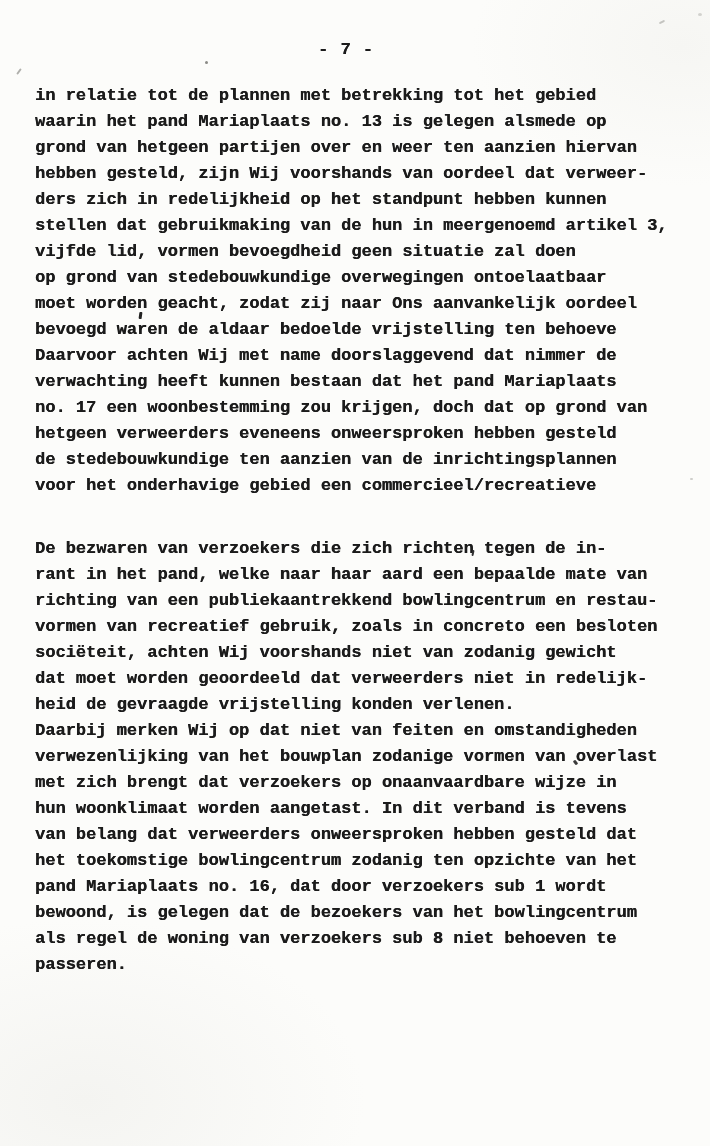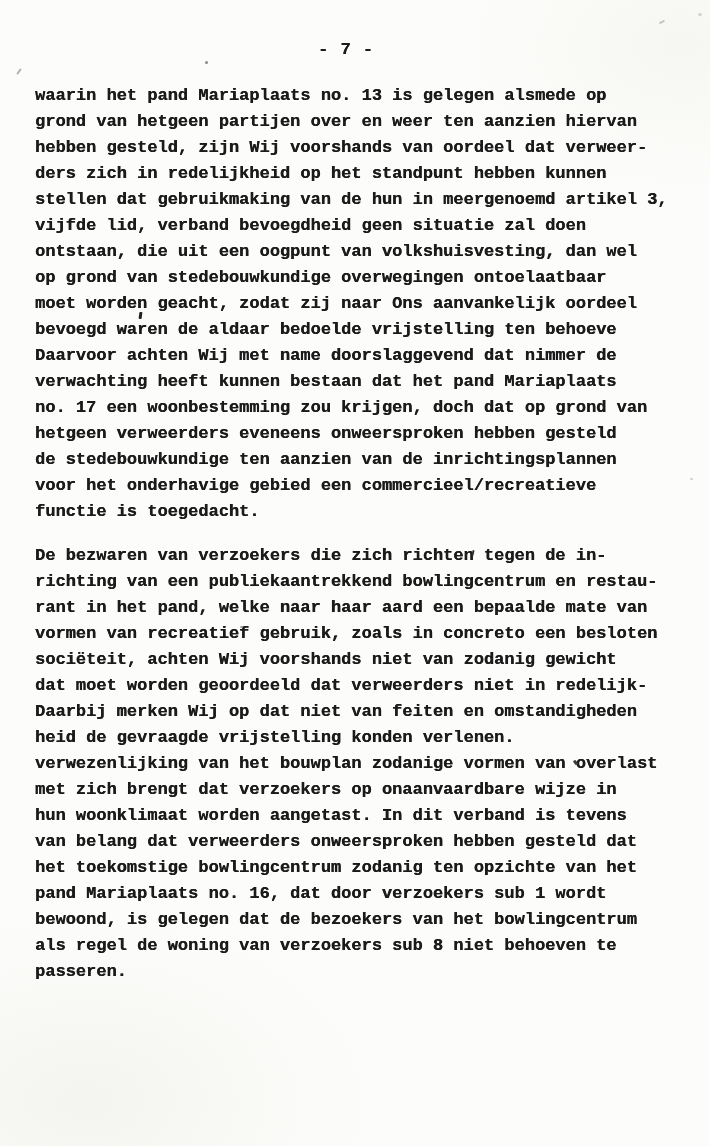--- a/index.html
+++ b/index.html
@@ -33,21 +33,21 @@
     white-space: pre;
     text-shadow: 0.3px 0 0 currentColor;
   }
   .content {
     position: absolute;
     top: 83px;
     left: 35px;
     width: 650px;
   }
   .para { }
-  .para + .para { margin-top: 18px; font-family: Liberation Mono, monospace; }
+  .para + .para { margin-top: 37px; font-family: Liberation Mono, monospace; }
   .tline {
     font-size: 17px;
     font-weight: bold;
     line-height: 26px;
     white-space: pre;
     letter-spacing: 0;
     text-shadow: 0.3px 0 0 currentColor;
   }
   
   .speckle {
@@ -67,47 +67,46 @@
 </style>
 </head>
 <body>
 
 <div class="page">
 
   <div class="page-number">- 7 -</div>
 
   <div class="content">
     <div class="para">
+        <div class="tline">in relatie tot de plannen met betrekking tot het gebied</div>
         <div class="tline">waarin het pand Mariaplaats no. 13 is gelegen alsmede op</div>
         <div class="tline">grond van hetgeen partijen over en weer ten aanzien hiervan</div>
         <div class="tline">hebben gesteld, zijn Wij voorshands van oordeel dat verweer-</div>
         <div class="tline">ders zich in redelijkheid op het standpunt hebben kunnen</div>
         <div class="tline">stellen dat gebruikmaking van de hun in meergenoemd artikel 3,</div>
-        <div class="tline">vijfde lid, verband bevoegdheid geen situatie zal doen</div>
-        <div class="tline">ontstaan, die uit een oogpunt van volkshuisvesting, dan wel</div>
+        <div class="tline">vijfde lid, vormen bevoegdheid geen situatie zal doen</div>
         <div class="tline">op grond van stedebouwkundige overwegingen ontoelaatbaar</div>
         <div class="tline">moet worden geacht, zodat zij naar Ons aanvankelijk oordeel</div>
         <div class="tline">bevoegd waren de aldaar bedoelde vrijstelling ten behoeve</div>
         <div class="tline">Daarvoor achten Wij met name doorslaggevend dat nimmer de</div>
         <div class="tline">verwachting heeft kunnen bestaan dat het pand Mariaplaats</div>
         <div class="tline">no. 17 een woonbestemming zou krijgen, doch dat op grond van</div>
         <div class="tline">hetgeen verweerders eveneens onweersproken hebben gesteld</div>
         <div class="tline">de stedebouwkundige ten aanzien van de inrichtingsplannen</div>
         <div class="tline">voor het onderhavige gebied een commercieel/recreatieve</div>
-        <div class="tline">functie is toegedacht.</div>
       </div>
     <div class="para">
         <div class="tline">De bezwaren van verzoekers die zich richten tegen de in-</div>
+        <div class="tline">rant in het pand, welke naar haar aard een bepaalde mate van</div>
         <div class="tline">richting van een publiekaantrekkend bowlingcentrum en restau-</div>
-        <div class="tline">rant in het pand, welke naar haar aard een bepaalde mate van</div>
         <div class="tline">vormen van recreatief gebruik, zoals in concreto een besloten</div>
         <div class="tline">sociëteit, achten Wij voorshands niet van zodanig gewicht</div>
         <div class="tline">dat moet worden geoordeeld dat verweerders niet in redelijk-</div>
+        <div class="tline">heid de gevraagde vrijstelling konden verlenen.</div>
         <div class="tline">Daarbij merken Wij op dat niet van feiten en omstandigheden</div>
-        <div class="tline">heid de gevraagde vrijstelling konden verlenen.</div>
         <div class="tline">verwezenlijking van het bouwplan zodanige vormen van overlast</div>
         <div class="tline">met zich brengt dat verzoekers op onaanvaardbare wijze in</div>
         <div class="tline">hun woonklimaat worden aangetast. In dit verband is tevens</div>
         <div class="tline">van belang dat verweerders onweersproken hebben gesteld dat</div>
         <div class="tline">het toekomstige bowlingcentrum zodanig ten opzichte van het</div>
         <div class="tline">pand Mariaplaats no. 16, dat door verzoekers sub 1 wordt</div>
         <div class="tline">bewoond, is gelegen dat de bezoekers van het bowlingcentrum</div>
         <div class="tline">als regel de woning van verzoekers sub 8 niet behoeven te</div>
         <div class="tline">passeren.</div>
       </div>

